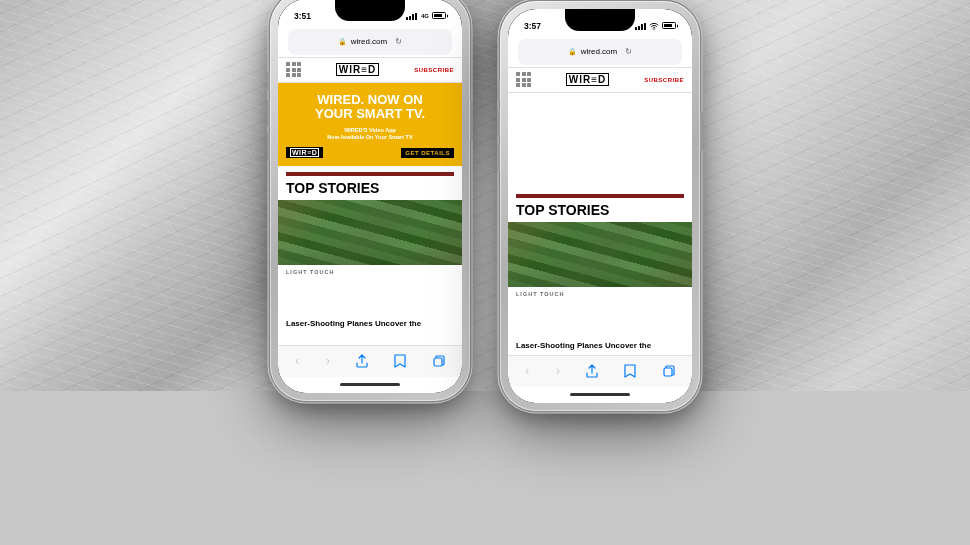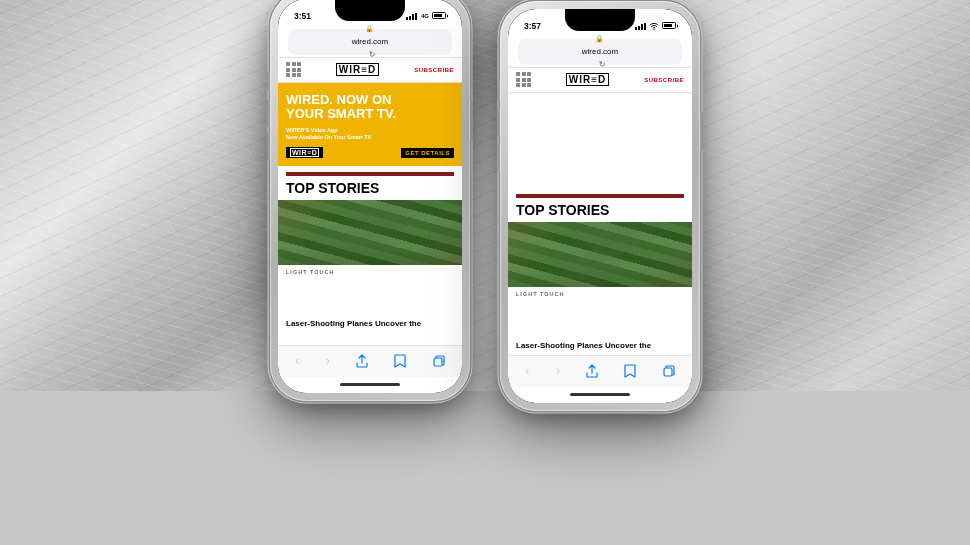--- a/index.html
+++ b/index.html
@@ -175,21 +175,20 @@
     .url-bar {
       height: 26px;
       background: #f2f2f7;
       margin: 2px 10px;
       border-radius: 8px;
       display: flex;
       align-items: center;
       justify-content: center;
       gap: 4px;
       flex-shrink: 0;
-      flex-direction: column;
     }
 
     .lock-icon {
       font-size: 7px;
       color: #333;
     }
 
     .url-text {
       font-size: 8px;
       color: #000;
@@ -256,20 +255,21 @@
       overflow: hidden;
       display: flex;
       flex-direction: column;
     }
 
     
     .ad-banner {
       background: #f0b400;
       padding: 10px 8px 8px;
       flex-shrink: 0;
+      text-align: center;
     }
 
     .ad-title {
       color: #fff;
       font-size: 13px;
       font-weight: 900;
       line-height: 1.1;
       font-family: Arial Black, Arial, sans-serif;
       text-transform: uppercase;
       margin-bottom: 6px;

